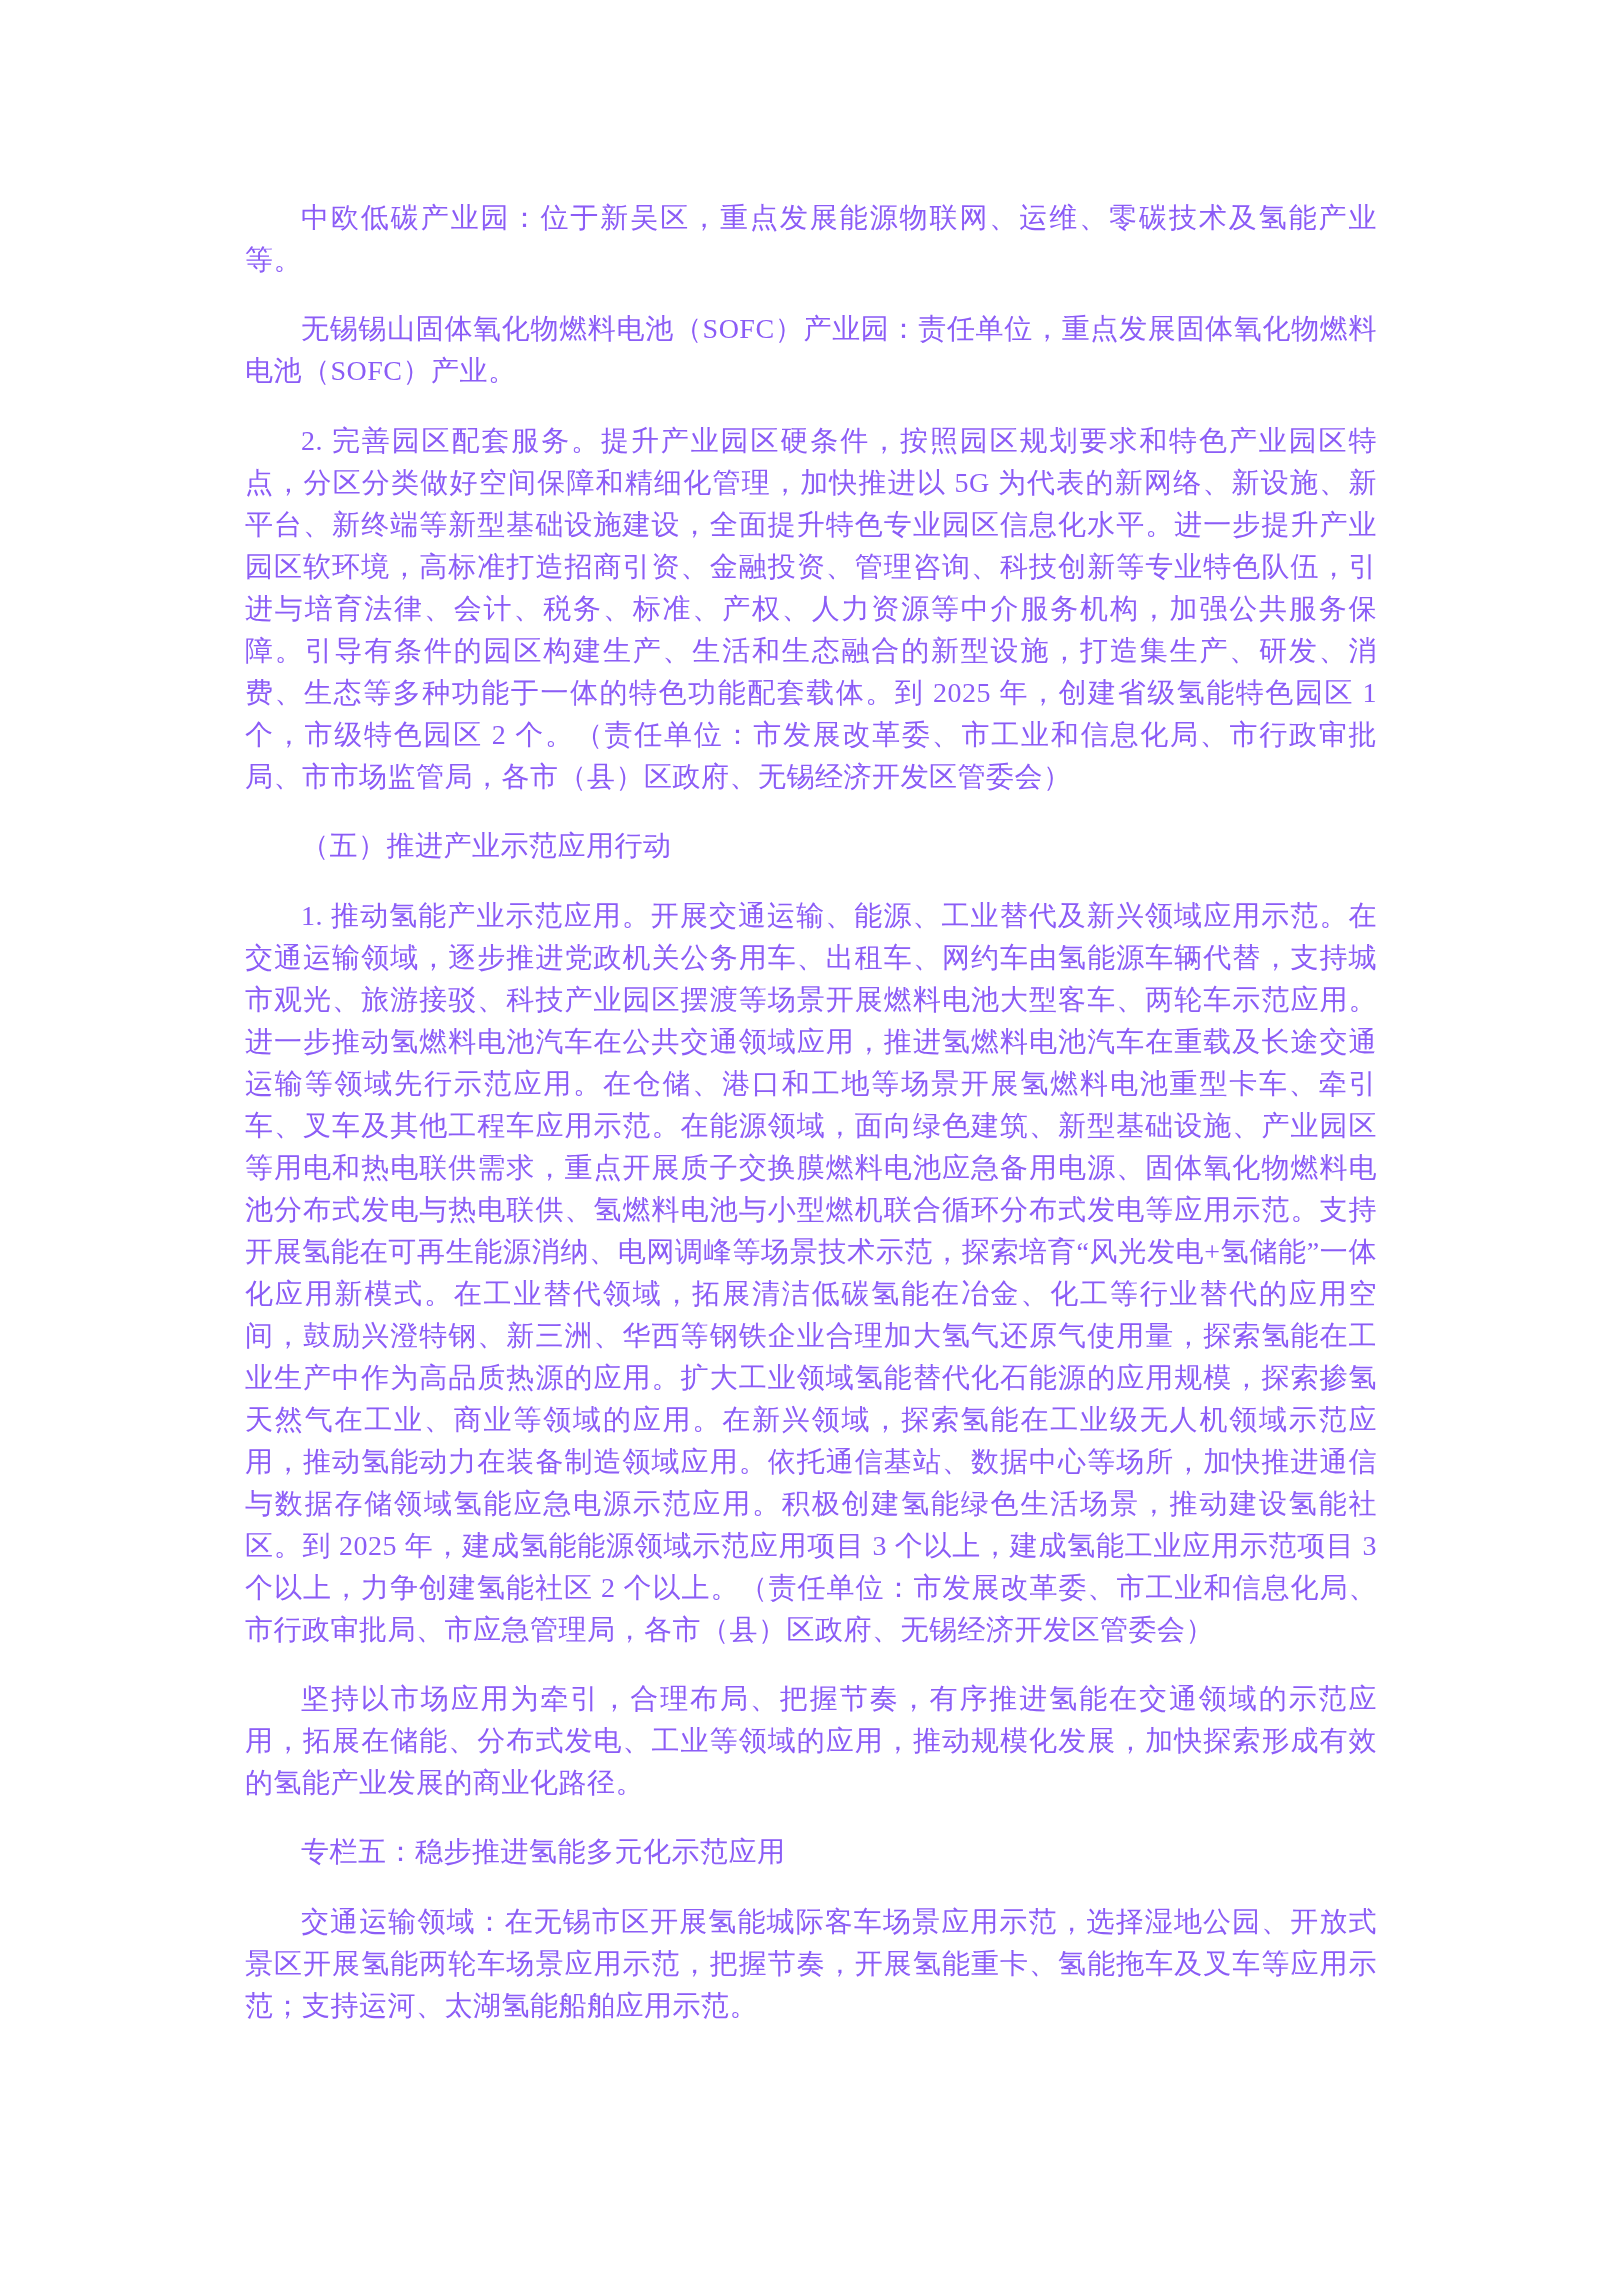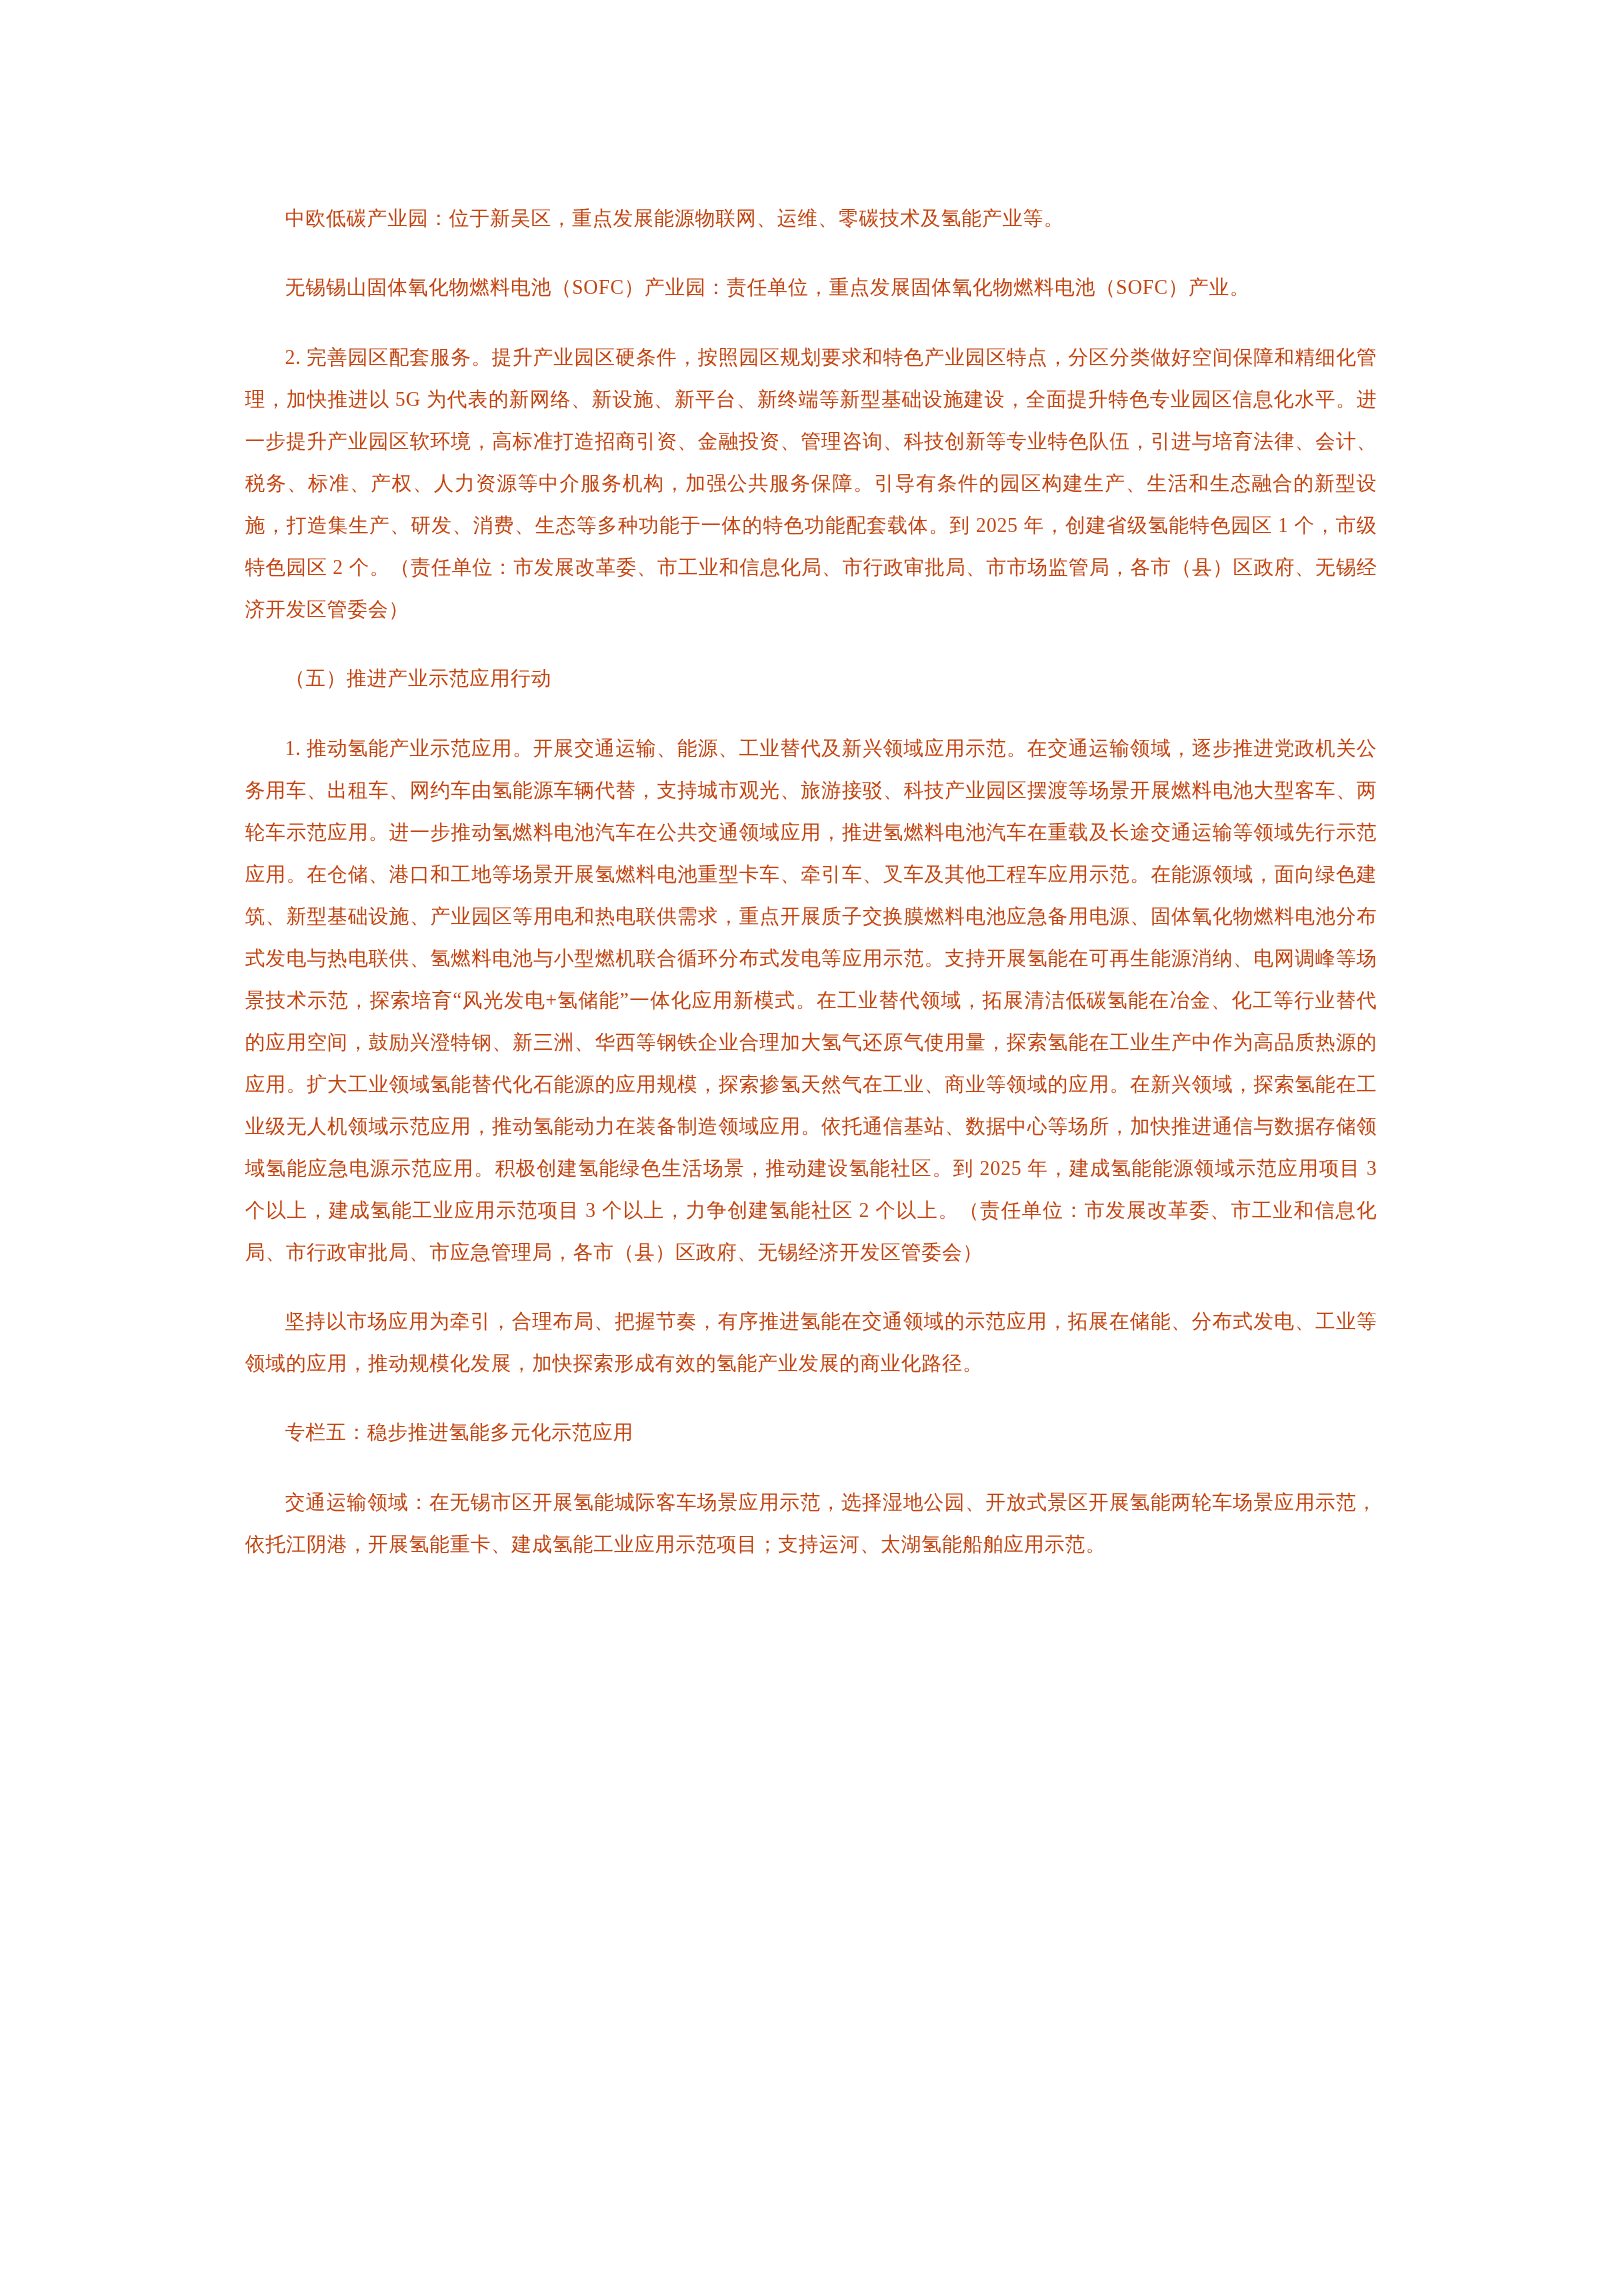--- a/index.html
+++ b/index.html
@@ -14,23 +14,23 @@
     height: 2293px;
     margin: 0 auto;
     background: #ffffff;
     box-sizing: border-box;
     padding: 197px 244px 0 245px;
     overflow: hidden;
   }
   .para {
     margin: 0 0 27.4px 0;
     padding: 0;
-    color: #c2410c;
+    color: #8b5cf6;
     font-family: "Liberation Serif", "DejaVu Serif", serif;
-    font-size: 20px;
+    font-size: 28px;
     line-height: 42px;
     letter-spacing: 0.5px;
     text-align: justify;
     text-justify: inter-character;
     text-indent: 2em;
   }
   .para:last-child {
     margin-bottom: 0;
   }
 </style>
@@ -38,15 +38,15 @@
 <body>
 
 <div class="page">
   <p class="para">中欧低碳产业园：位于新吴区，重点发展能源物联网、运维、零碳技术及氢能产业等。</p>
   <p class="para">无锡锡山固体氧化物燃料电池（SOFC）产业园：责任单位，重点发展固体氧化物燃料电池（SOFC）产业。</p>
   <p class="para">2. 完善园区配套服务。提升产业园区硬条件，按照园区规划要求和特色产业园区特点，分区分类做好空间保障和精细化管理，加快推进以 5G 为代表的新网络、新设施、新平台、新终端等新型基础设施建设，全面提升特色专业园区信息化水平。进一步提升产业园区软环境，高标准打造招商引资、金融投资、管理咨询、科技创新等专业特色队伍，引进与培育法律、会计、税务、标准、产权、人力资源等中介服务机构，加强公共服务保障。引导有条件的园区构建生产、生活和生态融合的新型设施，打造集生产、研发、消费、生态等多种功能于一体的特色功能配套载体。到 2025 年，创建省级氢能特色园区 1 个，市级特色园区 2 个。（责任单位：市发展改革委、市工业和信息化局、市行政审批局、市市场监管局，各市（县）区政府、无锡经济开发区管委会）</p>
   <p class="para">（五）推进产业示范应用行动</p>
   <p class="para">1. 推动氢能产业示范应用。开展交通运输、能源、工业替代及新兴领域应用示范。在交通运输领域，逐步推进党政机关公务用车、出租车、网约车由氢能源车辆代替，支持城市观光、旅游接驳、科技产业园区摆渡等场景开展燃料电池大型客车、两轮车示范应用。进一步推动氢燃料电池汽车在公共交通领域应用，推进氢燃料电池汽车在重载及长途交通运输等领域先行示范应用。在仓储、港口和工地等场景开展氢燃料电池重型卡车、牵引车、叉车及其他工程车应用示范。在能源领域，面向绿色建筑、新型基础设施、产业园区等用电和热电联供需求，重点开展质子交换膜燃料电池应急备用电源、固体氧化物燃料电池分布式发电与热电联供、氢燃料电池与小型燃机联合循环分布式发电等应用示范。支持开展氢能在可再生能源消纳、电网调峰等场景技术示范，探索培育“风光发电+氢储能”一体化应用新模式。在工业替代领域，拓展清洁低碳氢能在冶金、化工等行业替代的应用空间，鼓励兴澄特钢、新三洲、华西等钢铁企业合理加大氢气还原气使用量，探索氢能在工业生产中作为高品质热源的应用。扩大工业领域氢能替代化石能源的应用规模，探索掺氢天然气在工业、商业等领域的应用。在新兴领域，探索氢能在工业级无人机领域示范应用，推动氢能动力在装备制造领域应用。依托通信基站、数据中心等场所，加快推进通信与数据存储领域氢能应急电源示范应用。积极创建氢能绿色生活场景，推动建设氢能社区。到 2025 年，建成氢能能源领域示范应用项目 3 个以上，建成氢能工业应用示范项目 3 个以上，力争创建氢能社区 2 个以上。（责任单位：市发展改革委、市工业和信息化局、市行政审批局、市应急管理局，各市（县）区政府、无锡经济开发区管委会）</p>
   <p class="para">坚持以市场应用为牵引，合理布局、把握节奏，有序推进氢能在交通领域的示范应用，拓展在储能、分布式发电、工业等领域的应用，推动规模化发展，加快探索形成有效的氢能产业发展的商业化路径。</p>
   <p class="para">专栏五：稳步推进氢能多元化示范应用</p>
-  <p class="para">交通运输领域：在无锡市区开展氢能城际客车场景应用示范，选择湿地公园、开放式景区开展氢能两轮车场景应用示范，依托江阴港，开展氢能重卡、建成氢能工业应用示范项目；支持运河、太湖氢能船舶应用示范。</p>
+  <p class="para">交通运输领域：在无锡市区开展氢能城际客车场景应用示范，选择湿地公园、开放式景区开展氢能两轮车场景应用示范，把握节奏，开展氢能重卡、氢能拖车及叉车等应用示范；支持运河、太湖氢能船舶应用示范。</p>
 </div>
 
 
 </body></html>

